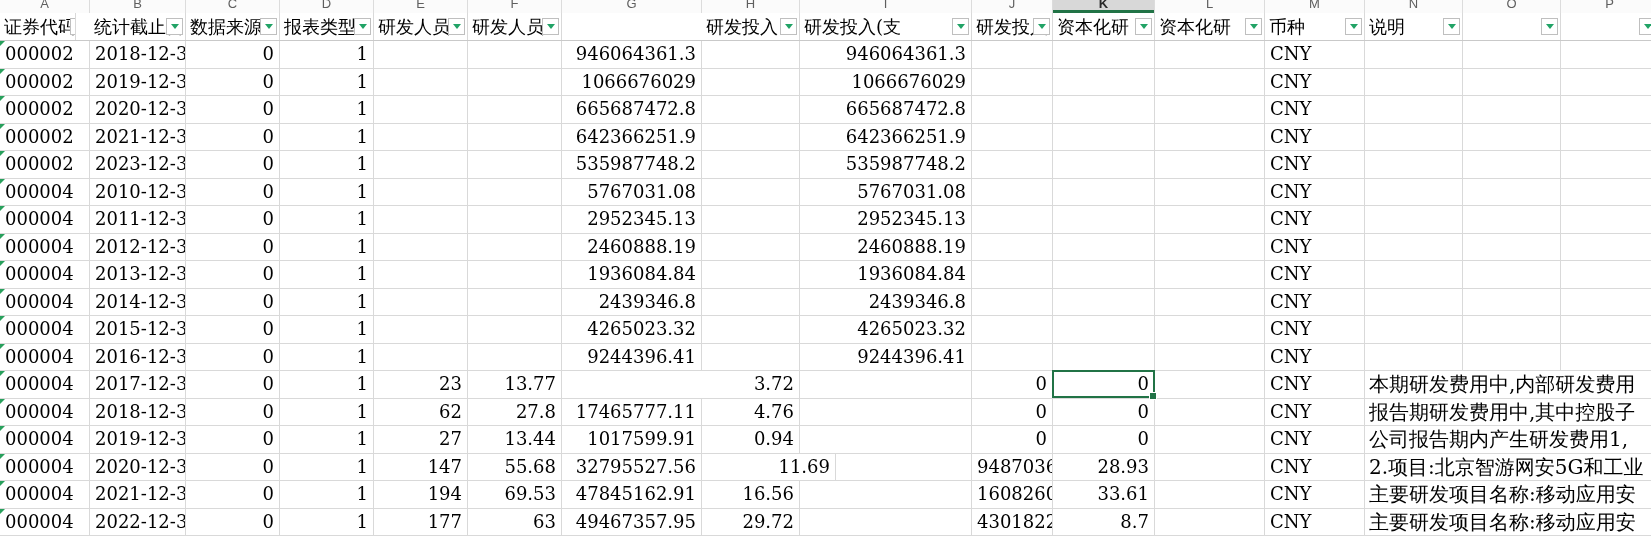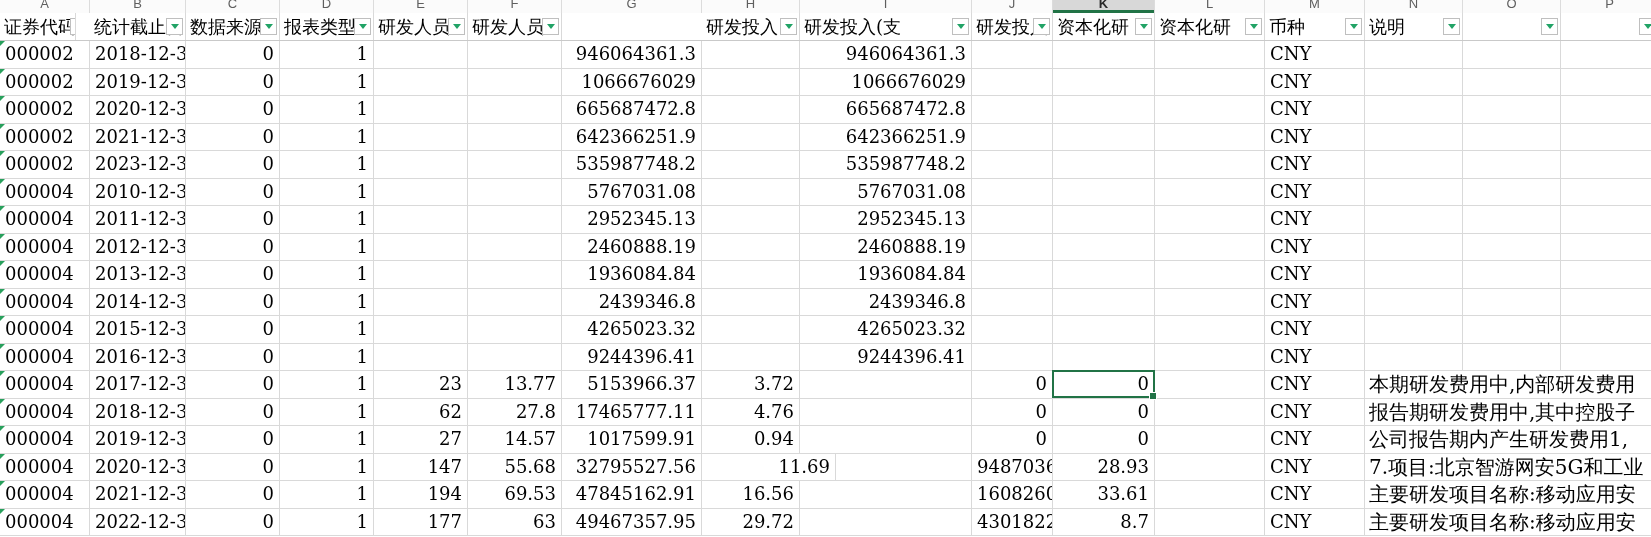--- a/index.html
+++ b/index.html
@@ -401,21 +401,20 @@
         <div class="cell left" style="left: 1463px; width: 98px;"><span></span></div>
         <div class="cell left" style="left: 1561px; width: 98px;"><span></span></div>
       </div>
       <div class="row">
         <div class="cell left" style="left: 0px; width: 90px;"><span>000004</span><div class="err"></div></div>
         <div class="cell left" style="left: 90px; width: 96px;"><span>2017-12-31</span></div>
         <div class="cell right" style="left: 186px; width: 94px;"><span>0</span></div>
         <div class="cell right" style="left: 280px; width: 94px;"><span>1</span></div>
         <div class="cell right" style="left: 374px; width: 94px;"><span>23</span></div>
         <div class="cell right" style="left: 468px; width: 94px;"><span>13.77</span></div>
-        <div class="cell right" style="left: 562px; width: 140px;"><span>5153966.37</span></div>
         <div class="cell right" style="left: 702px; width: 98px;"><span>3.72</span></div>
         <div class="cell right" style="left: 800px; width: 172px;"><span></span></div>
         <div class="cell right" style="left: 972px; width: 81px;"><span>0</span></div>
         <div class="cell right" style="left: 1053px; width: 102px;"><span>0</span></div>
         <div class="cell right" style="left: 1155px; width: 110px;"><span></span></div>
         <div class="cell left" style="left: 1265px; width: 100px;"><span>CNY</span></div>
         <div class="cell left note" style="left: 1365px; width: 294px;"><span>本期研发费用中,内部研发费用</span></div>
         <div class="sel-box" style="left: 1052px; top: -1px; width: 103px; height: 28px;">
           <div class="fill-handle"></div>
         </div>
@@ -435,21 +434,21 @@
         <div class="cell right" style="left: 1155px; width: 110px;"><span></span></div>
         <div class="cell left" style="left: 1265px; width: 100px;"><span>CNY</span></div>
         <div class="cell left note" style="left: 1365px; width: 294px;"><span>报告期研发费用中,其中控股子</span></div>
       </div>
       <div class="row">
         <div class="cell left" style="left: 0px; width: 90px;"><span>000004</span><div class="err"></div></div>
         <div class="cell left" style="left: 90px; width: 96px;"><span>2019-12-31</span></div>
         <div class="cell right" style="left: 186px; width: 94px;"><span>0</span></div>
         <div class="cell right" style="left: 280px; width: 94px;"><span>1</span></div>
         <div class="cell right" style="left: 374px; width: 94px;"><span>27</span></div>
-        <div class="cell right" style="left: 468px; width: 94px;"><span>14.57</span></div>
+        <div class="cell right" style="left: 468px; width: 94px;"><span>13.44</span></div>
         <div class="cell right" style="left: 562px; width: 140px;"><span>1017599.91</span></div>
         <div class="cell right" style="left: 702px; width: 98px;"><span>0.94</span></div>
         <div class="cell right" style="left: 800px; width: 172px;"><span></span></div>
         <div class="cell right" style="left: 972px; width: 81px;"><span>0</span></div>
         <div class="cell right" style="left: 1053px; width: 102px;"><span>0</span></div>
         <div class="cell right" style="left: 1155px; width: 110px;"><span></span></div>
         <div class="cell left" style="left: 1265px; width: 100px;"><span>CNY</span></div>
         <div class="cell left note" style="left: 1365px; width: 294px;"><span>公司报告期内产生研发费用1,</span></div>
       </div>
       <div class="row">
@@ -459,21 +458,21 @@
         <div class="cell right" style="left: 280px; width: 94px;"><span>1</span></div>
         <div class="cell right" style="left: 374px; width: 94px;"><span>147</span></div>
         <div class="cell right" style="left: 468px; width: 94px;"><span>55.68</span></div>
         <div class="cell right" style="left: 562px; width: 140px;"><span>32795527.56</span></div>
         <div class="cell right" style="left: 738px; width: 98px;"><span>11.69</span></div>
         <div class="cell right" style="left: 800px; width: 172px;"><span></span></div>
         <div class="cell right" style="left: 972px; width: 81px;"><span>9487036</span></div>
         <div class="cell right" style="left: 1053px; width: 102px;"><span>28.93</span></div>
         <div class="cell right" style="left: 1155px; width: 110px;"><span></span></div>
         <div class="cell left" style="left: 1265px; width: 100px;"><span>CNY</span></div>
-        <div class="cell left note" style="left: 1365px; width: 294px;"><span>7.项目:北京智游网安5G和工业</span></div>
+        <div class="cell left note" style="left: 1365px; width: 294px;"><span>2.项目:北京智游网安5G和工业</span></div>
       </div>
       <div class="row">
         <div class="cell left" style="left: 0px; width: 90px;"><span>000004</span><div class="err"></div></div>
         <div class="cell left" style="left: 90px; width: 96px;"><span>2021-12-31</span></div>
         <div class="cell right" style="left: 186px; width: 94px;"><span>0</span></div>
         <div class="cell right" style="left: 280px; width: 94px;"><span>1</span></div>
         <div class="cell right" style="left: 374px; width: 94px;"><span>194</span></div>
         <div class="cell right" style="left: 468px; width: 94px;"><span>69.53</span></div>
         <div class="cell right" style="left: 562px; width: 140px;"><span>47845162.91</span></div>
         <div class="cell right" style="left: 702px; width: 98px;"><span>16.56</span></div>

